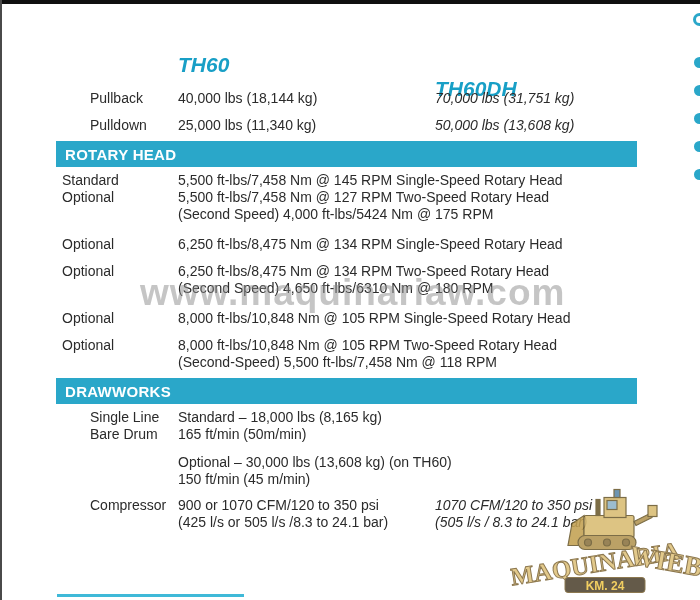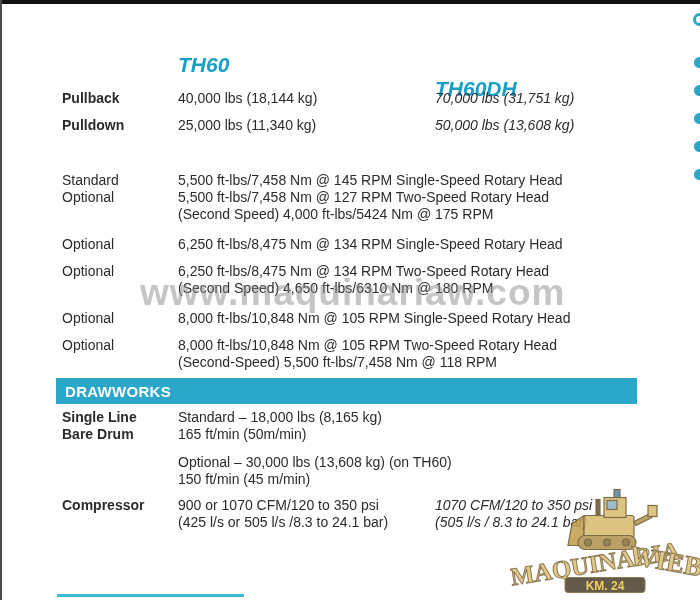--- a/index.html
+++ b/index.html
@@ -29,21 +29,21 @@
     position:absolute;top:53px;font-size:21px;font-weight:700;font-style:italic;
     color:var(--accent-teal);white-space:nowrap;
   }
   .col-head.c1{left:178px;}
   .col-head.c2{left:435px;margin-top:24px;}
 
   .row{position:absolute;left:62px;width:600px;font-size:14px;line-height:17px;}
   .row .c0{position:absolute;left:0;width:112px;}
   .row .c1{position:absolute;left:116px;width:255px;white-space:nowrap;}
   .row .c2{position:absolute;left:373px;width:225px;font-style:italic;}
-  .bold{font-weight:700;}
+  .bold{font-weight:400;margin-left:28px;}
 
   .section-bar{
     position:absolute;left:56px;width:581px;height:26px;background:var(--bar-teal);
     color:#fff;font-size:15px;font-weight:700;letter-spacing:.3px;
     display:flex;align-items:center;padding-left:9px;box-sizing:border-box;
   }
 
   .watermark{
     position:absolute;left:140px;top:272px;width:430px;
     font-size:37px;font-weight:700;letter-spacing:1px;white-space:nowrap;
@@ -78,20 +78,23 @@
     <span class="c0 bold">Pullback</span>
     <span class="c1">40,000 lbs (18,144 kg)</span>
     <span class="c2">70,000 lbs (31,751 kg)</span>
   </div>
   <div class="row" style="top:117px">
     <span class="c0 bold">Pulldown</span>
     <span class="c1">25,000 lbs (11,340 kg)</span>
     <span class="c2">50,000 lbs (13,608 kg)</span>
   </div>
 
+  <div class="section-bar" style="top:141px">
+    <span>ROTARY HEAD</span>
+  </div>
 
   <div class="row" style="top:172px">
     <span class="c0">Standard</span>
     <span class="c1">5,500 ft-lbs/7,458 Nm @ 145 RPM Single-Speed Rotary Head</span>
   </div>
   <div class="row" style="top:189px">
     <span class="c0">Optional</span>
     <span class="c1">5,500 ft-lbs/7,458 Nm @ 127 RPM Two-Speed Rotary Head</span>
   </div>
   <div class="row" style="top:206px">

